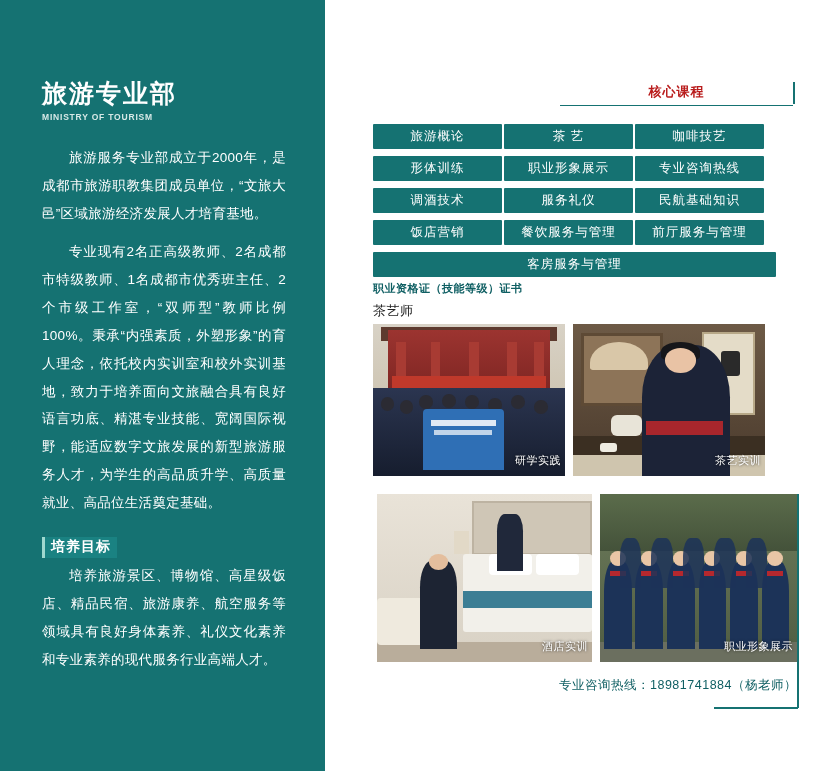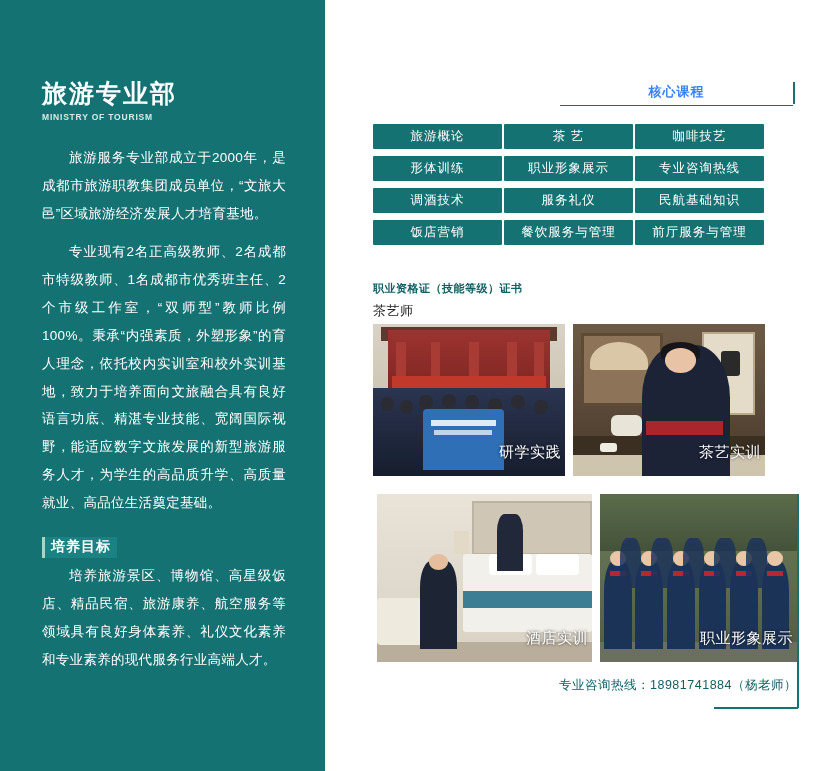--- a/index.html
+++ b/index.html
@@ -80,21 +80,21 @@
     left: 235px;
     top: 82px;
     width: 233px;
     border-bottom: 1.5px solid #157272;
     text-align: center;
     padding-bottom: 4px;
   }
   .core-header-text {
     font-size: 13px;
     font-weight: bold;
-    color: #3b82f6;
+    color: #b91c1c;
     letter-spacing: 1px;
   }
   .core-corner {
     position: absolute;
     left: 468px;
     top: 82px;
     width: 1.5px;
     height: 22px;
     background: #157272;
   }
@@ -147,22 +147,22 @@
 
   
   .photo {
     position: absolute;
     overflow: hidden;
     background: #cfd6d8;
   }
   .photo .caption {
     position: absolute;
     right: 4px;
-    bottom: 14px;
-    font-size: 15px;
+    bottom: 8px;
+    font-size: 11px;
     color: #ffffff;
     letter-spacing: 0.5px;
     text-shadow: 0 0 3px rgba(0,0,0,.8);
   }
   #photo-1 { left: 373px; top: 324px; width: 192px; height: 152px; }
   #photo-2 { left: 573px; top: 324px; width: 192px; height: 152px; }
   #photo-3 { left: 377px; top: 494px; width: 215px; height: 168px; }
   #photo-4 { left: 600px; top: 494px; width: 197px; height: 168px; }
 
   
@@ -307,20 +307,21 @@
     <div class="course-chip">咖啡技艺</div>
     <div class="course-chip">形体训练</div>
     <div class="course-chip">职业形象展示</div>
     <div class="course-chip">专业咨询热线</div>
     <div class="course-chip">调酒技术</div>
     <div class="course-chip">服务礼仪</div>
     <div class="course-chip">民航基础知识</div>
     <div class="course-chip">饭店营销</div>
     <div class="course-chip">餐饮服务与管理</div>
     <div class="course-chip">前厅服务与管理</div>
+    <div class="course-chip wide">客房服务与管理</div>
   </div>
 
   <div class="cert-title">职业资格证（技能等级）证书</div>
   <div class="cert-item">茶艺师</div>
 
 </div>
 
 <div class="photo" id="photo-1">
   <div class="p1-sky"></div>
   <div class="p1-roof"></div>

